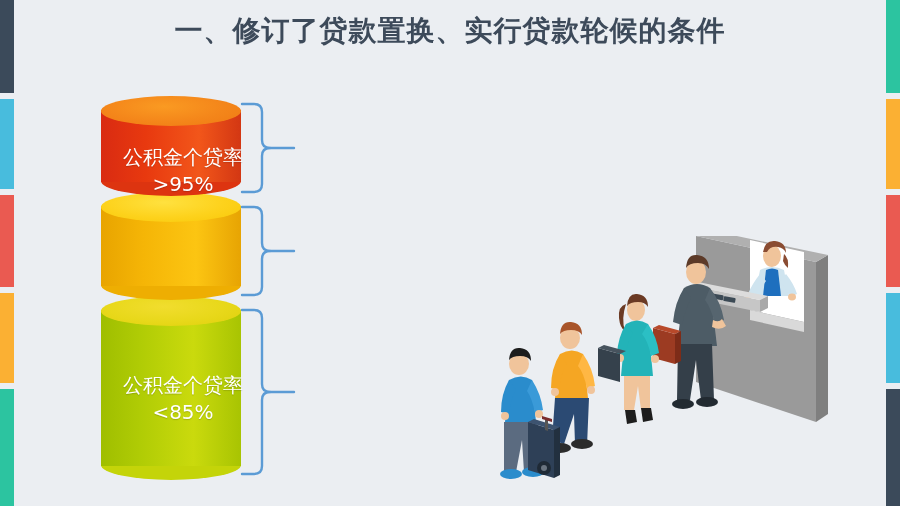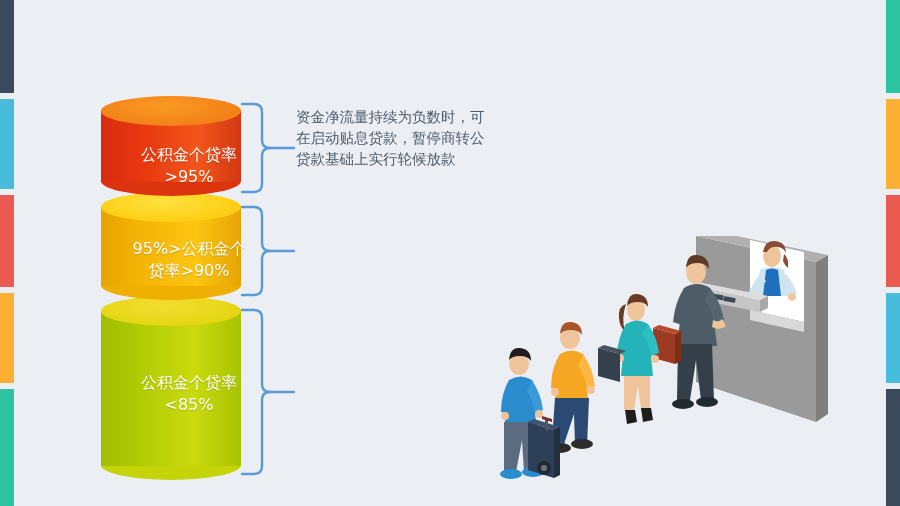--- a/index.html
+++ b/index.html
@@ -29,22 +29,22 @@
   
   #stack{position:absolute;left:101px;top:96px;width:140px;height:384px;}
   .cyl{position:absolute;left:0;width:140px;}
   .cyl .body{position:absolute;left:0;right:0;top:14px;bottom:14px;}
   .cyl .cap{
     position:absolute;left:0;width:140px;height:30px;border-radius:50%;
   }
   .cyl .cap.top{top:0;}
   .cyl .cap.bot{bottom:0;}
   .cyl .label{
-    position:absolute;left:18px;width:140px;text-align:center;
-    color:#ffffff;font-size:16px;line-height:1.35;
+    position:absolute;left:12px;width:140px;text-align:center;
+    color:#ffffff;font-size:20px;line-height:1.35;
     text-shadow:0 1px 1px rgba(0,0,0,.18);
     font-family:"DejaVu Sans","Liberation Sans",sans-serif;
     white-space:pre-line;
   }
 
   
   #cyl-top{top:0;height:100px;}
   #cyl-top .body{background:linear-gradient(90deg,#d92b12 0%,#e8390f 32%,#f2561a 70%,#d33713 100%);}
   #cyl-top .cap.top{background:radial-gradient(ellipse at 45% 35%,#fa9a22 0%,#f4861a 55%,#ef7a13 100%);}
   #cyl-top .cap.bot{background:#dd3410;}
@@ -95,37 +95,36 @@
   </div>
 
   <div class="strip strip-right">
     <div class="seg" style="top:0px;   height:93px;  background:#2cc4a0;"></div>
     <div class="seg" style="top:99px;  height:90px;  background:#fbb033;"></div>
     <div class="seg" style="top:195px; height:92px;  background:#ea5a51;"></div>
     <div class="seg" style="top:293px; height:90px;  background:#48bcdd;"></div>
     <div class="seg" style="top:389px; height:117px; background:#3b4a5a;"></div>
   </div>
 
+  <div id="title">一、修订了贷款置换、实行贷款轮候的条件</div>
 
   <div id="stack">
 
     <div class="cyl" id="cyl-bot">
       <div class="cap bot"></div>
       <div class="body"></div>
       <div class="cap top"></div>
       <div class="label">公积金个贷率
 &lt;85%</div>
     </div>
 
     <div class="cyl" id="cyl-mid">
       <div class="cap bot"></div>
       <div class="body"></div>
       <div class="cap top"></div>
-      <div class="label">95%&gt;公积金个
-贷率&gt;90%</div>
     </div>
 
     <div class="cyl" id="cyl-top">
       <div class="cap bot"></div>
       <div class="body"></div>
       <div class="cap top"></div>
       <div class="label">公积金个贷率
 &gt;95%</div>
     </div>
 
@@ -139,21 +138,20 @@
   <svg class="bracket" style="left:240px;top:203px;" width="60" height="100" viewBox="0 0 60 100">
     <path d="M2,4 H14 Q22,4 22,12 V40 Q22,48 30,48 Q22,48 22,56 V84 Q22,92 14,92 H2" fill="none" stroke="#5b9bd5" stroke-width="2.4" stroke-linecap="round" stroke-linejoin="round"></path>
     <line x1="30" y1="48" x2="54" y2="48" stroke="#5b9bd5" stroke-width="2.4" stroke-linecap="round"></line>
   </svg>
 
   <svg class="bracket" style="left:240px;top:306px;" width="60" height="176" viewBox="0 0 60 176">
     <path d="M2,4 H14 Q22,4 22,12 V78 Q22,86 30,86 Q22,86 22,94 V160 Q22,168 14,168 H2" fill="none" stroke="#5b9bd5" stroke-width="2.4" stroke-linecap="round" stroke-linejoin="round"></path>
     <line x1="30" y1="86" x2="54" y2="86" stroke="#5b9bd5" stroke-width="2.4" stroke-linecap="round"></line>
   </svg>
 
-  <div class="note" id="note-1">资金净流量持续为负数时，可在启动贴息贷款，暂停商转公贷款基础上实行轮候放款</div>
 
   <div id="art">
     <svg width="360" height="270" viewBox="0 0 360 270">
 
       <g>
         <polygon points="198,0 318,26 318,186 198,146" fill="#9a9a9a"></polygon>
         <polygon points="318,26 330,19 330,178 318,186" fill="#7f7f7f"></polygon>
         <polygon points="198,0 210,-6 330,19 318,26" fill="#b0b0b0"></polygon>
       </g>
 

